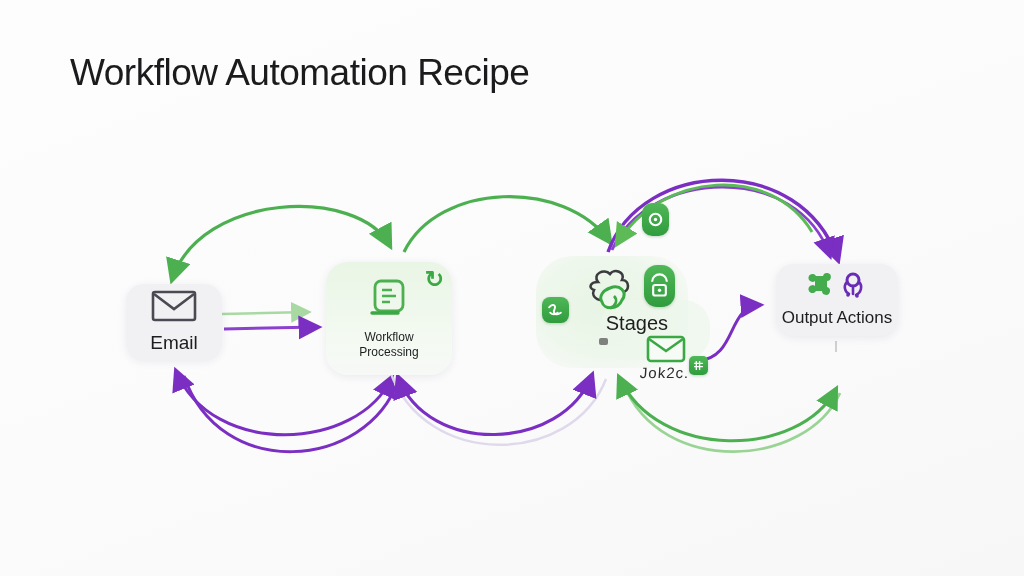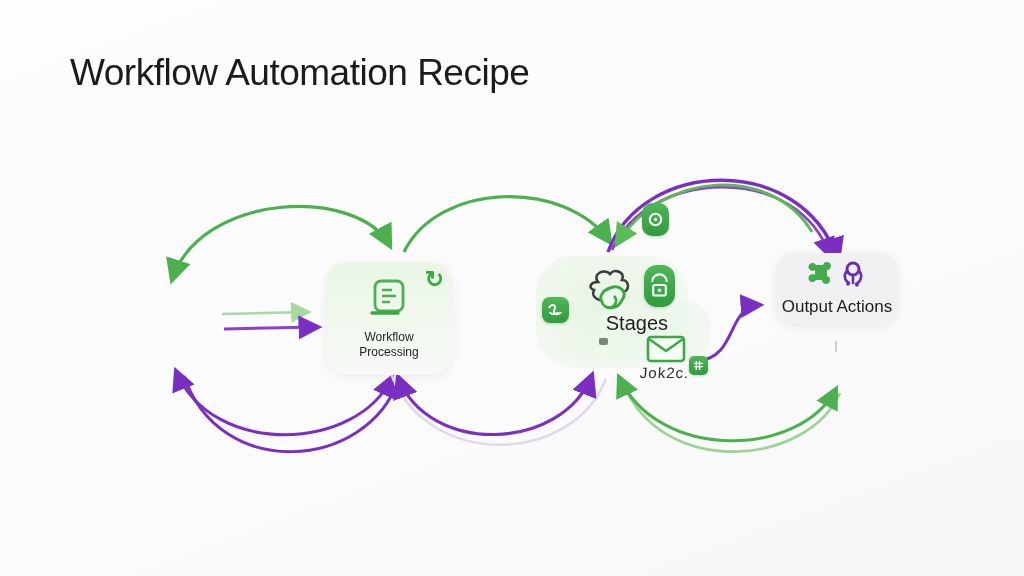--- a/index.html
+++ b/index.html
@@ -19,21 +19,21 @@
     background:#f1f1f4;box-shadow:0 2px 8px rgba(40,40,60,.08);
   }
   .node .label{color:#1d1d1f;text-align:center;}
   .node-email{left:126px;top:284px;width:96px;height:76px;}
   .node-email .label{font-size:19px;}
   .node-workflow{
     left:326px;top:262px;width:126px;height:113px;border-radius:22px;
     background:linear-gradient(180deg,#e9f5e5 0%,#f4faf2 70%,#f7f8f7 100%);
   }
   .node-workflow .label{font-size:12px;line-height:1.25;width:110px;}
-  .node-output{left:776px;top:253px;width:122px;height:72px;justify-content:center;}
+  .node-output{left:776px;top:264px;width:122px;height:72px;justify-content:center;}
   .node-output .label{font-size:17px;white-space:nowrap;}
   .badge-sync{
     position:absolute;right:8px;top:4px;font-size:23px;font-weight:bold;color:#3aa843;
   }
   .stages-blob{
     position:absolute;left:536px;top:256px;width:152px;height:112px;border-radius:36px;
     background:radial-gradient(ellipse at 45% 45%,#e7f4e4 0%,#eef7ec 55%,rgba(247,250,246,0) 100%);
   }
   .stages-blob2{
     position:absolute;left:600px;top:300px;width:110px;height:60px;border-radius:26px;
@@ -104,20 +104,29 @@
     <line x1="836" y1="341" x2="836" y2="352" stroke="#cfcfd6" stroke-width="2"></line>
     <path d="M 624,385 C 662,477 806,468 840,393" fill="none" stroke="#9ad494" stroke-width="2.8"></path>
     <path d="M 619,377 C 658,462 800,458 836,389" fill="none" stroke="#4cb050" stroke-width="3" marker-start="url(#ah-green)" marker-end="url(#ah-green)"></path>
 
     <path d="M 698,361 C 738,357 726,307 760,305" fill="none" stroke="#7b2ec2" stroke-width="3" marker-end="url(#ah-purple)"></path>
   </svg>
 
   <div class="stages-blob"></div>
   <div class="stages-blob2"></div>
 
+  <div class="node node-email">
+    <span>
+      <svg width="46" height="32" viewBox="0 0 46 32">
+        <rect x="2" y="2" width="42" height="28" rx="2" fill="none" stroke="#4a4a52" stroke-width="2.6"></rect>
+        <path d="M3,4 L23,19 L43,4" fill="none" stroke="#4a4a52" stroke-width="2.6"></path>
+      </svg>
+    </span>
+    <span class="label">Email</span>
+  </div>
 
   <div class="node node-workflow">
     <span class="badge-sync">↻</span>
     <span>
       <svg width="44" height="42" viewBox="0 0 44 42">
         <rect x="8" y="3" width="28" height="30" rx="6" fill="none" stroke="#4cb050" stroke-width="2.8"></rect>
         <path d="M15,12 h10 M15,18 h14 M15,24 h8" stroke="#4cb050" stroke-width="2.4" fill="none"></path>
         <path d="M5,35 h26" stroke="#3aa843" stroke-width="3.4" stroke-linecap="round"></path>
       </svg>
     </span>

